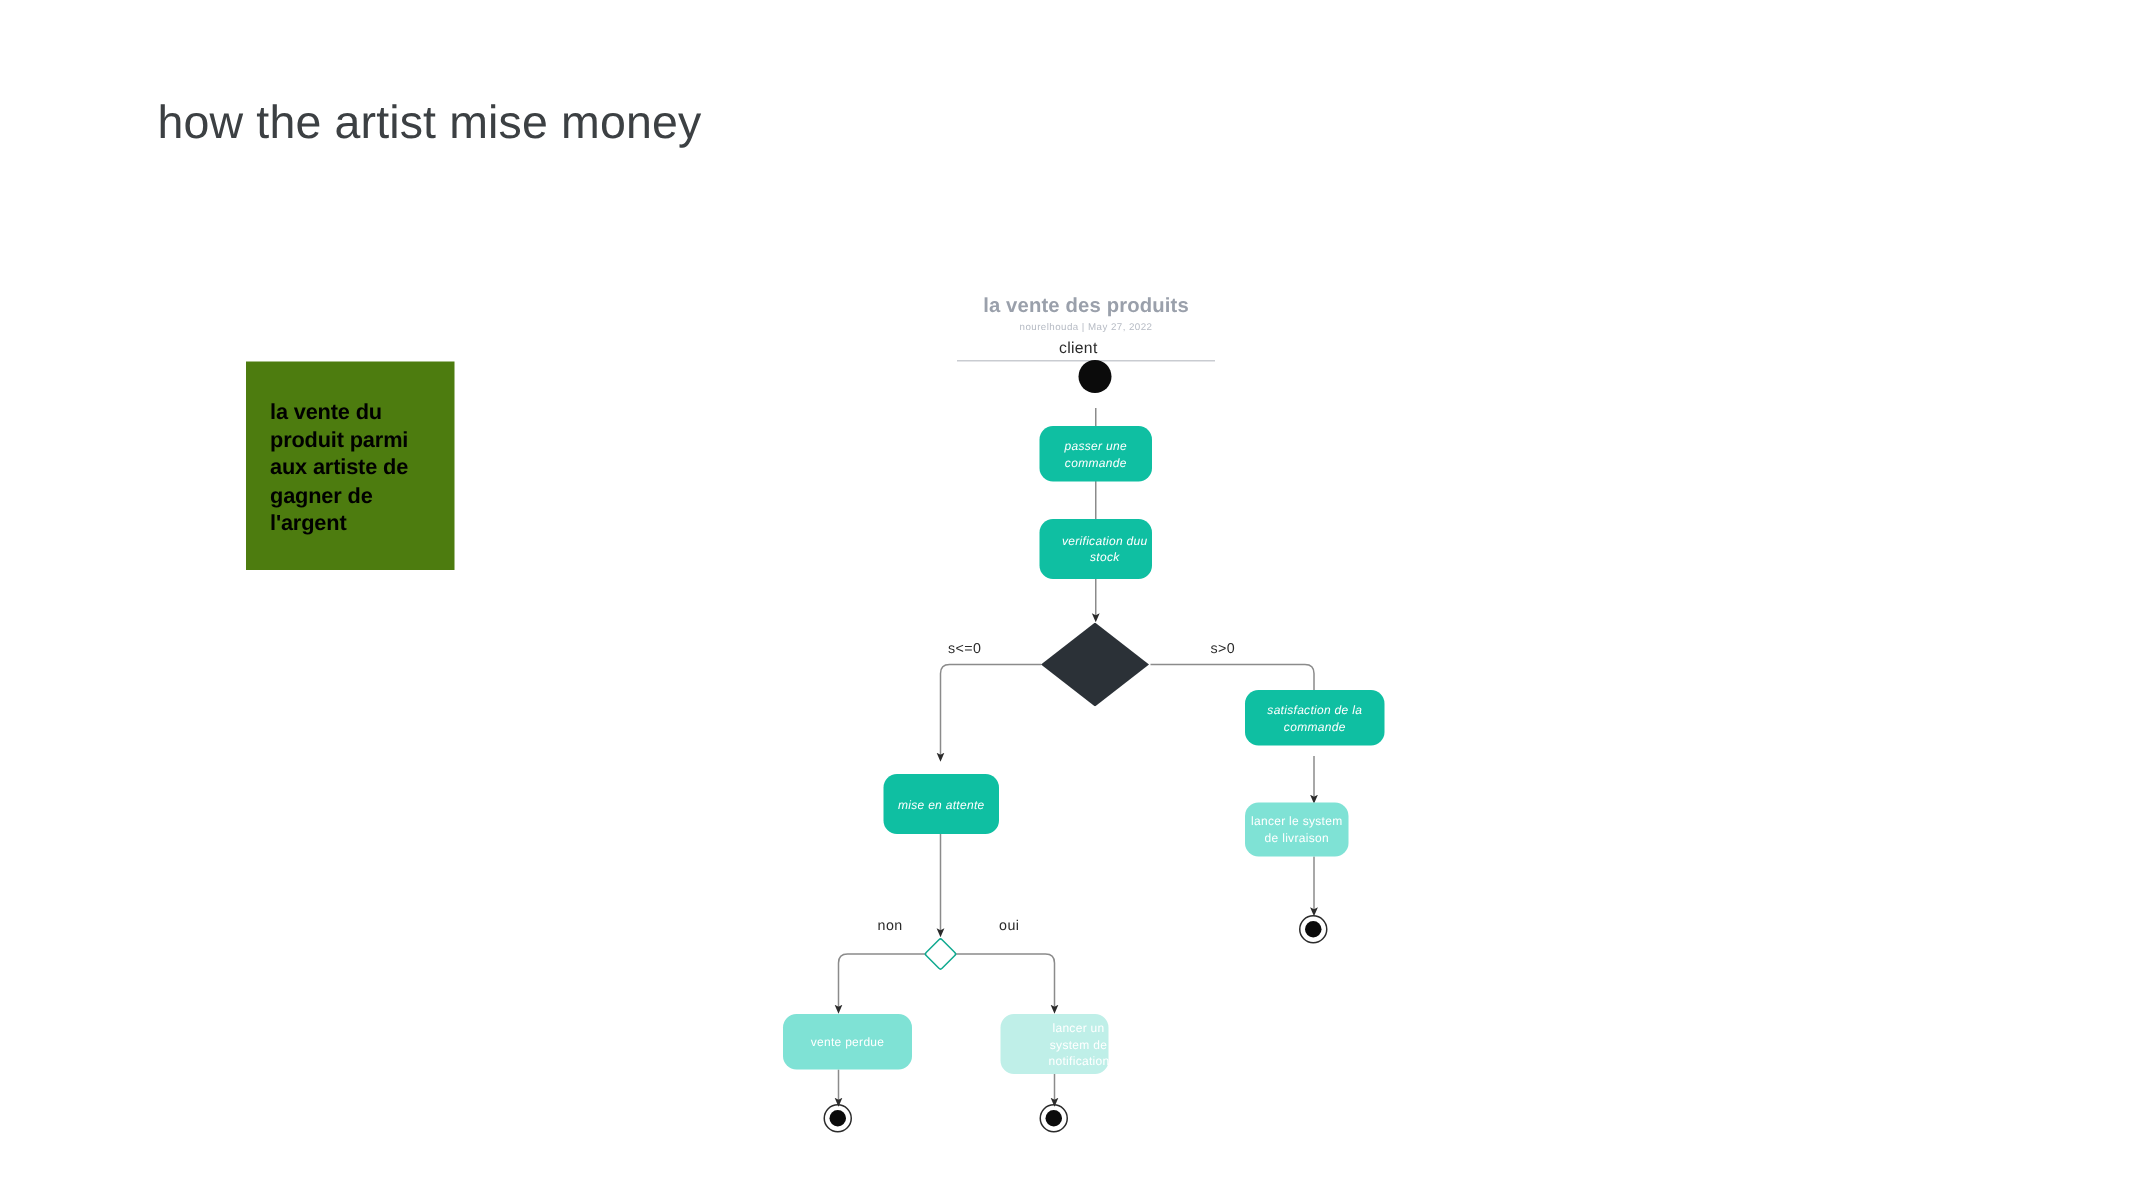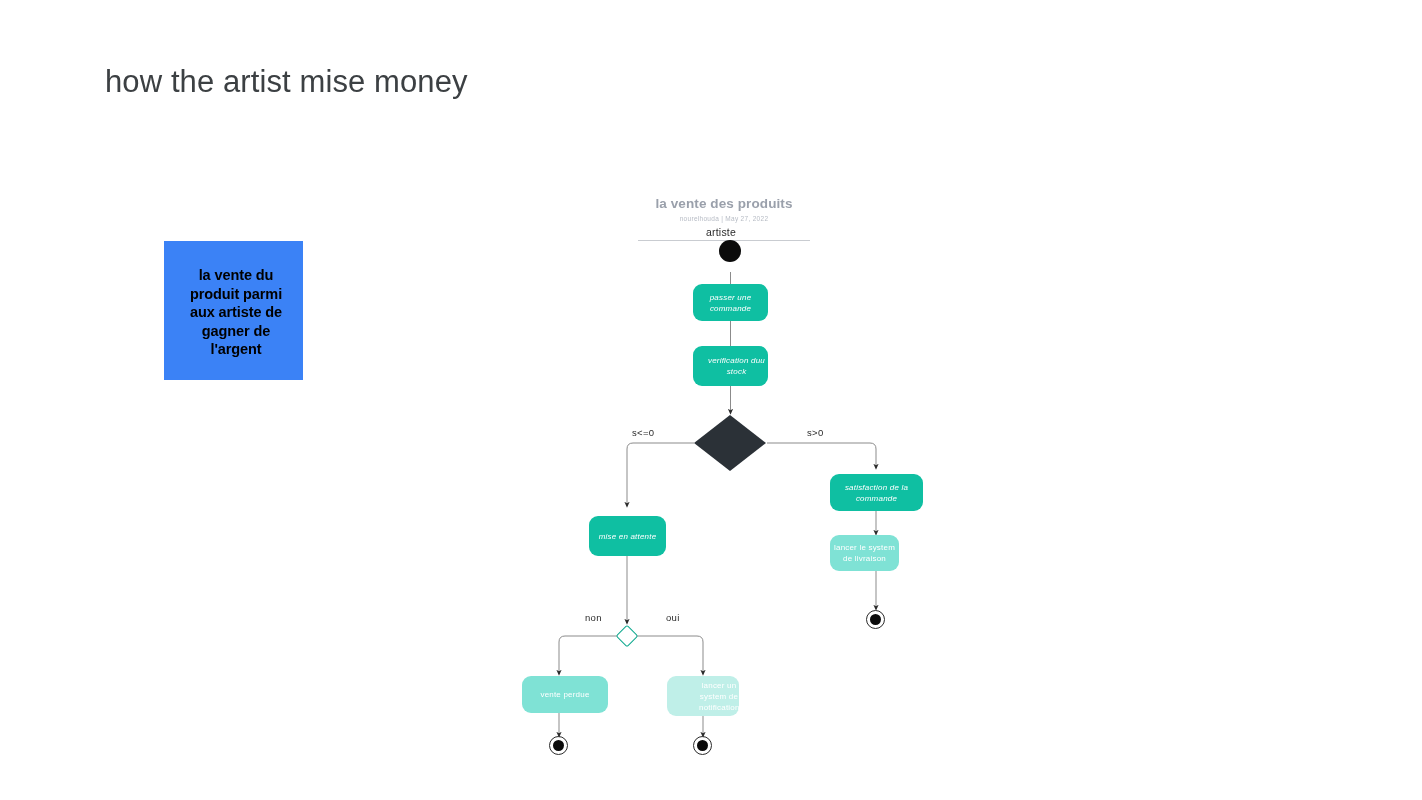--- a/index.html
+++ b/index.html
@@ -30,22 +30,21 @@
   }
   .slide-title .line { display: block; }
 
   
   .sticky-note {
     position: absolute;
     left: 164px;
     top: 241px;
     width: 139px;
     height: 139px;
-    background: #3b82f6;
-    text-align: center;
+    background: #4d7c0f;
   }
   .sticky-note .note-text {
     position: absolute;
     left: 16px;
     top: 25px;
     width: 112px;
     color: #000000;
     font-size: 14.5px;
     line-height: 18.5px;
     font-weight: bold;
@@ -241,40 +240,40 @@
       <path d="M376,344 L376,373" marker-end="url(#arrow)"></path>
 
       <path d="M376,411 L376,448" marker-end="url(#arrow)"></path>
 
       <path d="M59,553 L59,575" marker-end="url(#arrow)"></path>
 
       <path d="M203,553 L203,575" marker-end="url(#arrow)"></path>
     </g>
   </svg>
 
-  <div class="start-label" style="left:206px; top:66px;">artiste</div>
+  <div class="start-label" style="left:206px; top:66px;">client</div>
   <div class="start-node" style="left:219px; top:80px;"></div>
 
   <div class="node act-dark" style="left:193px; top:124px; width:75px; height:37px;">
     <span>passer une commande</span>
   </div>
 
   <div class="node act-dark" style="left:193px; top:186px; width:75px; height:40px;padding-left:12px;">
     <span>verification duu stock</span>
   </div>
 
   <div class="diamond-dark" style="left:194px; top:255px;"></div>
   <div class="edge-label" style="left:132px; top:267px;">s&lt;=0</div>
   <div class="edge-label" style="left:307px; top:267px;">s&gt;0</div>
 
   <div class="node act-dark" style="left:89px; top:356px; width:77px; height:40px;">
     <span>mise en attente</span>
   </div>
 
-  <div class="node act-dark" style="left:330px; top:314px; width:93px; height:37px;">
+  <div class="node act-dark" style="left:330px; top:300px; width:93px; height:37px;">
     <span>satisfaction de la commande</span>
   </div>
 
   <div class="node act-mid" style="left:330px; top:375px; width:69px; height:36px;">
     <span>lancer le system de livraison</span>
   </div>
 
   <div class="diamond-open" style="left:119px; top:468px;"></div>
   <div class="edge-label" style="left:85px; top:452px;">non</div>
   <div class="edge-label" style="left:166px; top:452px;">oui</div>

